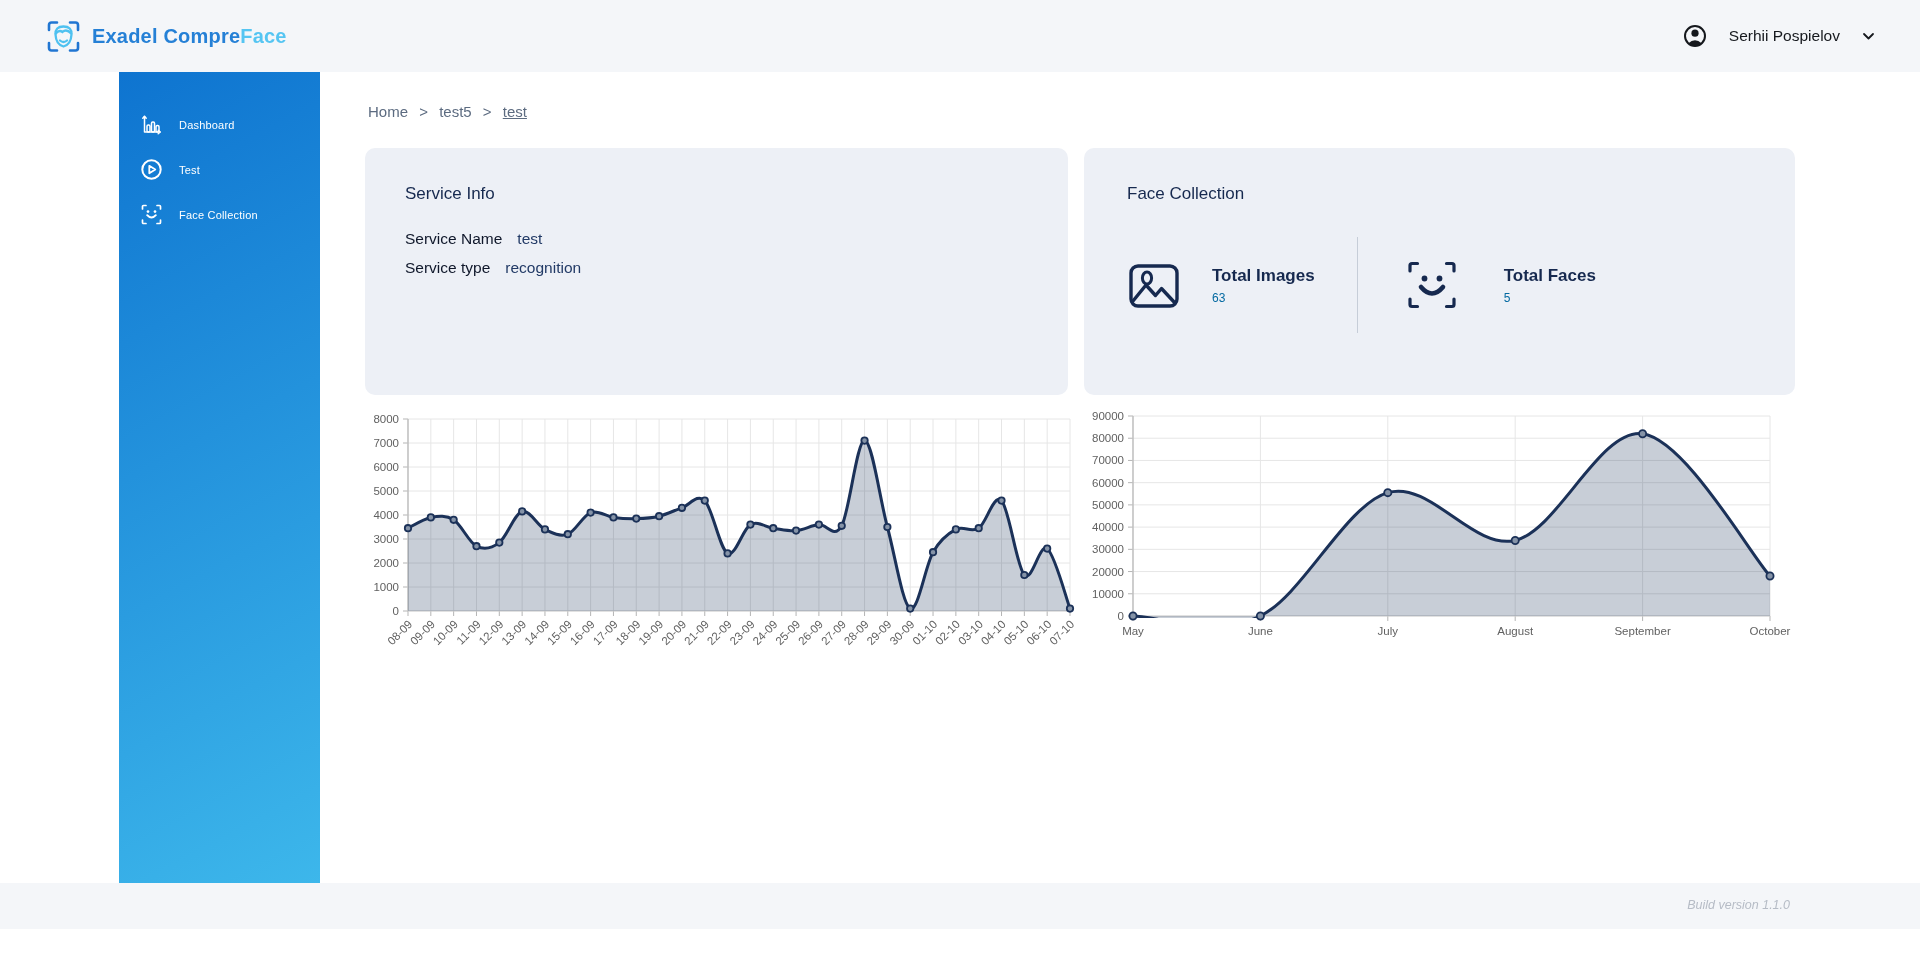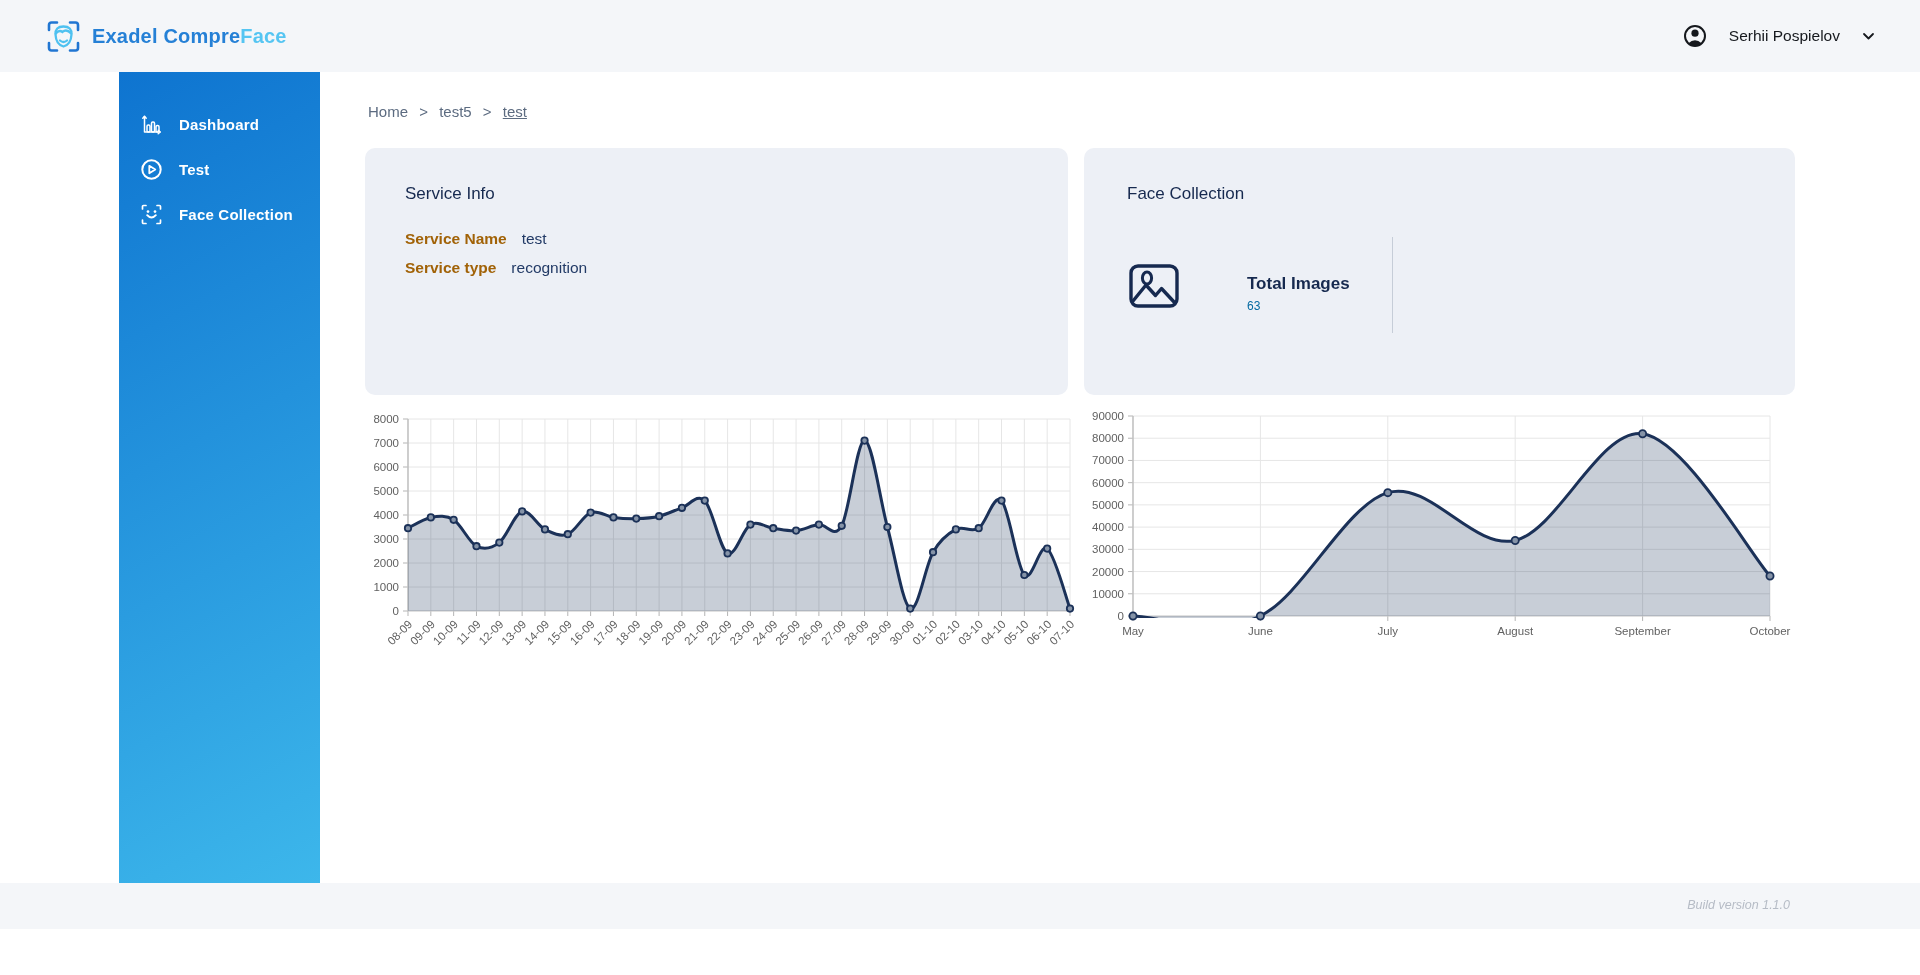--- a/index.html
+++ b/index.html
@@ -15,42 +15,42 @@
   .brand-name .b1 { color:#2580d6; }
   .brand-name .b2 { color:#55c5f2; }
   .user { display:flex; align-items:center; gap:22px; cursor:pointer; }
   .user-name { font-size:15.5px; color:#15181d; }
 
   
   .sidebar { position:absolute; left:119px; top:72px; width:201px; height:853px;
     background:linear-gradient(152deg,#0e74d0 0%,#3fbaec 100%); }
   .nav { padding-top:30px; }
   .nav-item { display:flex; align-items:center; gap:16px; padding:11px 0 11px 21px; cursor:pointer; }
-  .nav-item .lbl { color:#ffffff; font-size:15px; font-weight:bold; letter-spacing:.2px; }
+  .nav-item .lbl { color:#ffffff; font-size:11px; font-weight:normal; letter-spacing:.2px; }
   .collapse-btn { position:absolute; left:16px; bottom:14px; color:#ffffff; font-size:19px;
     font-weight:bold; cursor:pointer; padding:4px 8px; }
 
   
   .breadcrumb { position:absolute; left:368px; top:103px; font-size:15px; color:#5c6b80; }
   .breadcrumb .crumb { cursor:pointer; }
   .breadcrumb .sep { margin:0 7px; }
   .breadcrumb .current { text-decoration:underline; }
 
   
   .card { position:absolute; top:148px; height:247px; background:#edf0f6; border-radius:10px; }
   .card.service { left:365px; width:703px; padding:36px 40px 0 40px; }
   .card.faces   { left:1084px; width:711px; padding:36px 43px 0 43px; }
   .card-title { font-size:17px; font-weight:normal; color:#16294f; }
   .fields { margin-top:21px; }
   .field { font-size:15.5px; line-height:28.5px; color:#223a66; }
-  .field .flabel { font-weight:bold; color:#a16207; margin-right:15px;margin-top:25px; }
+  .field .flabel { font-weight:normal; color:#0f172a; margin-right:15px;margin-top:25px; }
   .field .copy { margin-left:10px; vertical-align:-3px; cursor:pointer; }
 
   .stats { margin-top:33px; display:flex; align-items:center; }
-  .stat { display:flex; align-items:flex-end;gap:35px; }
+  .stat { display:flex; align-items:center; }
   .stat-text .slabel { font-size:17px; font-weight:bold; color:#16294f; }
   .stat-text .svalue { font-size:12px; color:#0369a1; margin-top:5px; }
   .stat-icon { margin-right:31px; }
   .vdivider { width:1px; height:96px; background:#c6cdd8; margin:0 46px 0 42px; }
 
   
   .chart-svg { position:absolute; }
   #chart1 { left:330px; top:405px; }
   #chart2 { left:1080px; top:405px; }
 
@@ -161,20 +161,37 @@
           <rect x="4" y="9" width="46" height="40" rx="7" fill="none" stroke="#16294f" stroke-width="3.4"></rect>
           <ellipse cx="20" cy="21" rx="4.6" ry="6" fill="none" stroke="#16294f" stroke-width="3"></ellipse>
           <path d="M6,44 L19,28 L28.5,38.5 L34.5,31.5 L48,46" fill="none" stroke="#16294f" stroke-width="3.4" stroke-linejoin="round" stroke-linecap="round"></path>
         </svg>
         <div class="stat-text">
           <div class="slabel">Total Images</div>
           <div class="svalue">63</div>
         </div>
       </div>
       <div class="vdivider"></div>
+      <div class="stat">
+        <svg class="stat-icon" width="56" height="56" viewBox="0 0 56 56" style="margin-right:44px;">
+          <g fill="none" stroke="#16294f" stroke-width="3.2" stroke-linecap="round">
+            <path d="M6,14 V8.5 Q6,6.5 8,6.5 H13.5"></path>
+            <path d="M42.5,6.5 H48 Q50,6.5 50,8.5 V14"></path>
+            <path d="M50,42 V47.5 Q50,49.5 48,49.5 H42.5"></path>
+            <path d="M13.5,49.5 H8 Q6,49.5 6,47.5 V42"></path>
+            <path d="M17,30 Q28,43 39,30" stroke-width="4.6"></path>
+          </g>
+          <circle cx="20.5" cy="21.5" r="2.9" fill="#16294f"></circle>
+          <circle cx="35.5" cy="21.5" r="2.9" fill="#16294f"></circle>
+        </svg>
+        <div class="stat-text">
+          <div class="slabel">Total Faces</div>
+          <div class="svalue">5</div>
+        </div>
+      </div>
     </div>
   </div>
 
   <svg id="chart1" class="chart-svg" width="760" height="285" viewBox="0 0 760 285">
       <line x1="78" y1="206" x2="740" y2="206" stroke="#e6e6e6" stroke-width="1"></line>
       <line x1="73" y1="206" x2="78" y2="206" stroke="#b5b5b5" stroke-width="1"></line>
       <text x="69" y="210" text-anchor="end" font-size="11.5" fill="#616161">0</text>
       <line x1="78" y1="182" x2="740" y2="182" stroke="#e6e6e6" stroke-width="1"></line>
       <line x1="73" y1="182" x2="78" y2="182" stroke="#b5b5b5" stroke-width="1"></line>
       <text x="69" y="186" text-anchor="end" font-size="11.5" fill="#616161">1000</text>

